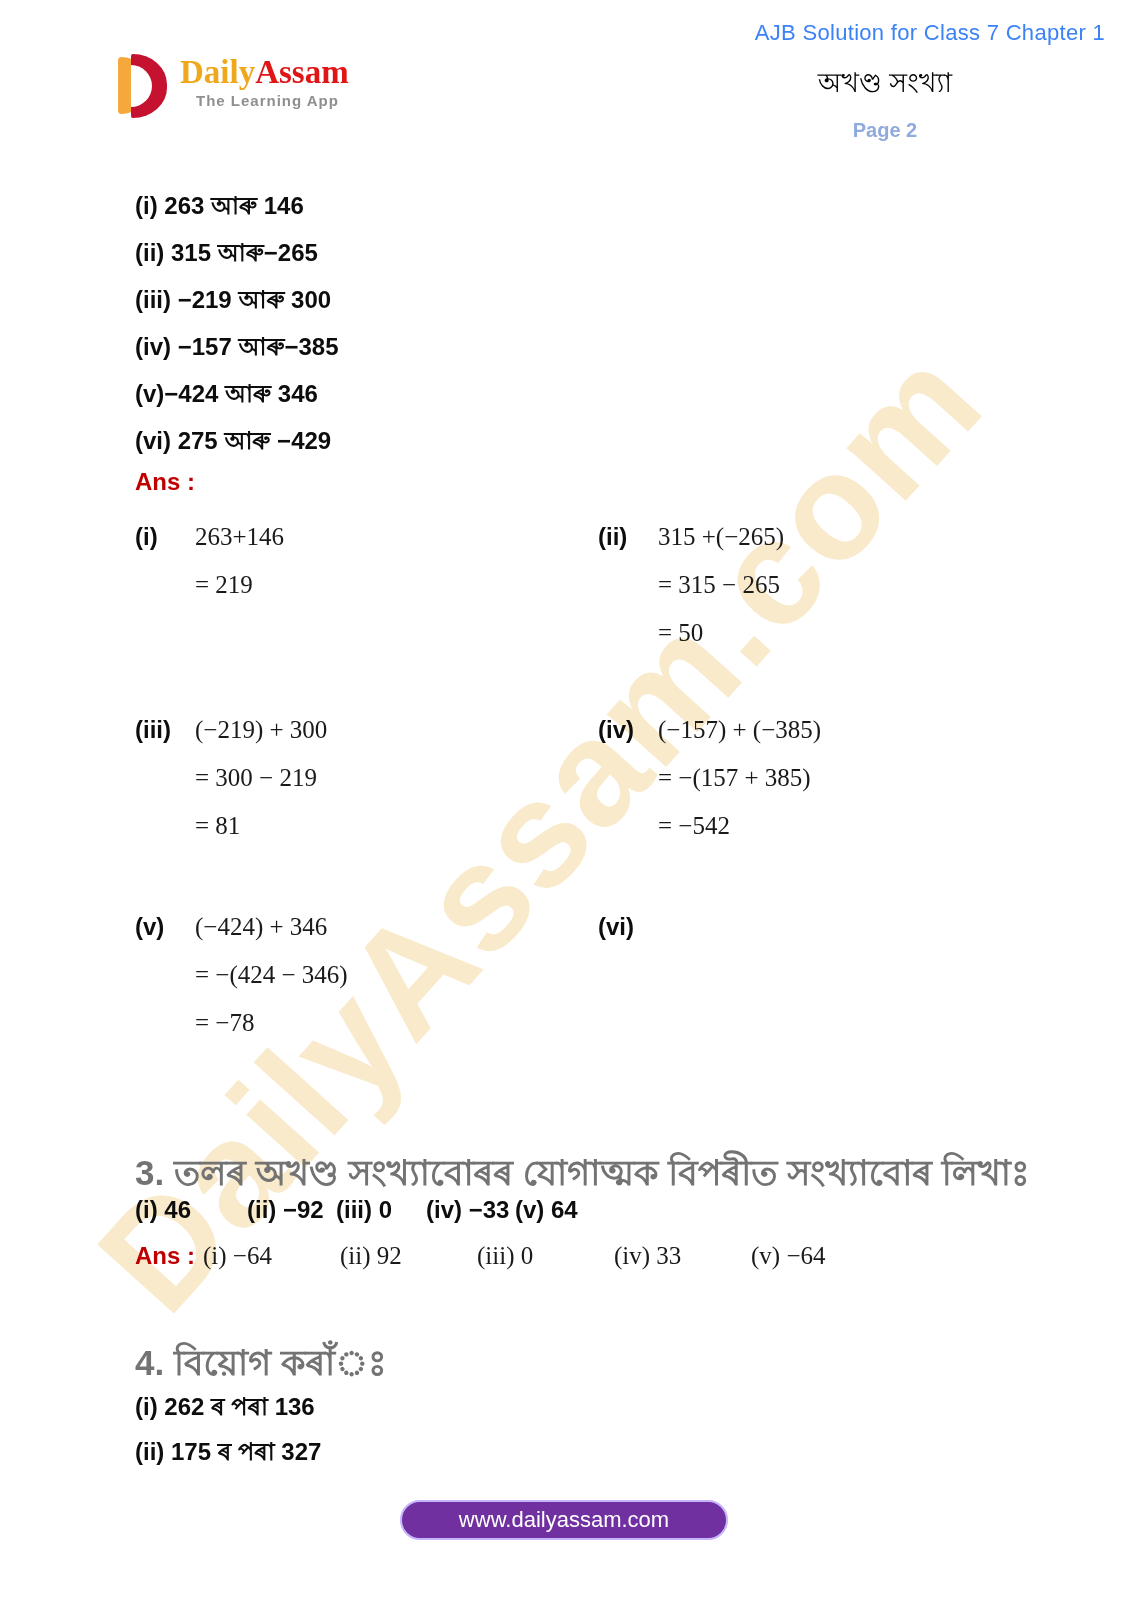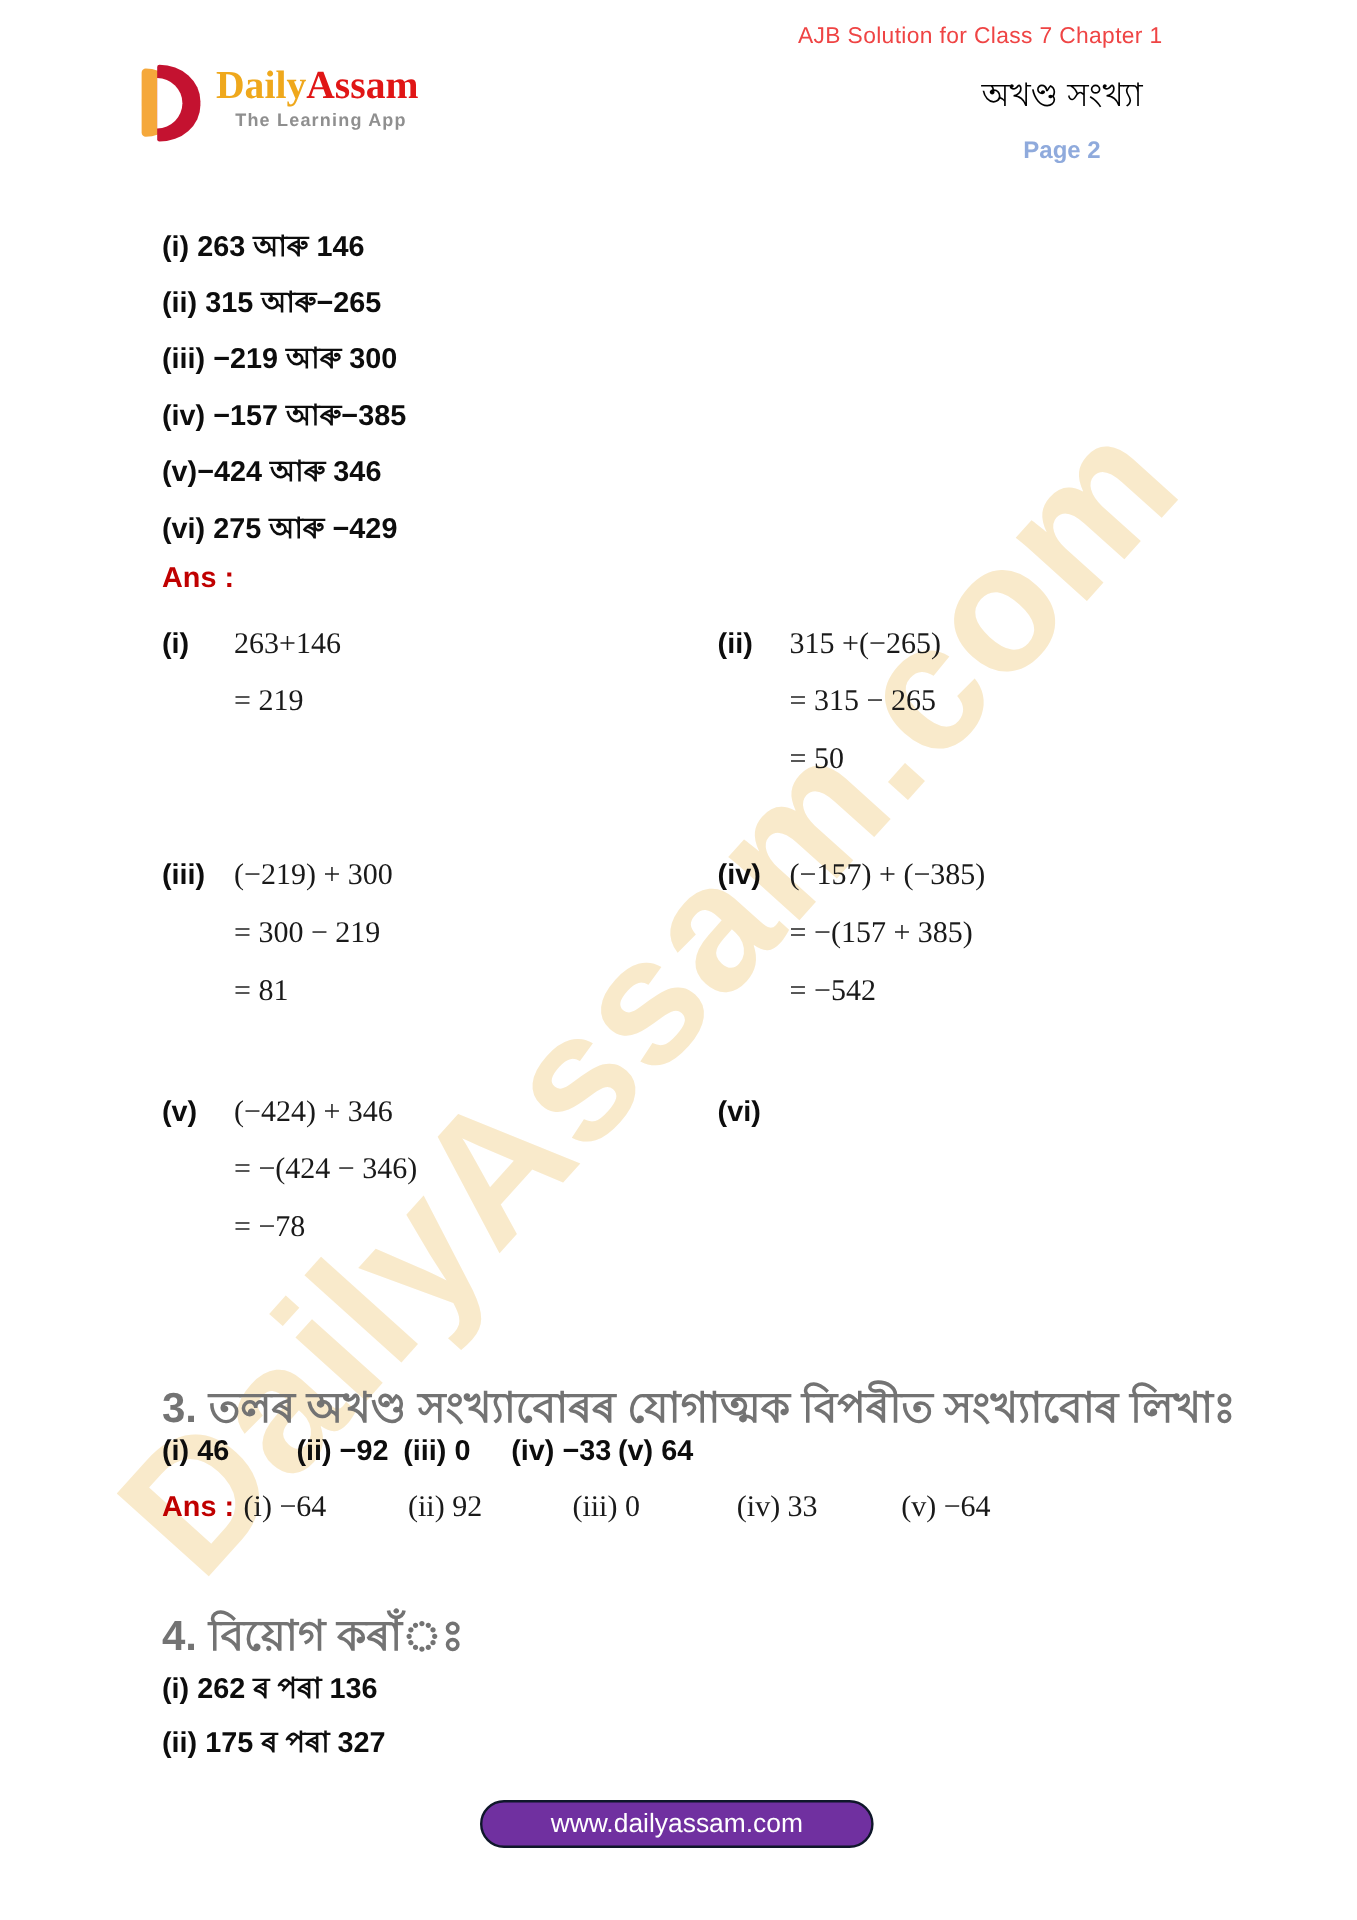--- a/index.html
+++ b/index.html
@@ -48,21 +48,21 @@
     background: #ffffff;
     border-radius: 0 21px 21px 0 / 0 21px 21px 0;
   }
   .logo-text { position: absolute; left: 180px; top: 55px; }
   .logo-title { font-family: "Liberation Serif", serif; font-weight: 700; font-size: 33px; line-height: 34px; }
   .logo-daily { color: #efa81c; }
   .logo-assam { color: #e01616; }
   .logo-tagline { font-size: 15px; font-weight: 700; color: #8f8f8f; letter-spacing: 1px; margin-top: 3px; margin-left: 16px; }
 
   .header-right { position: absolute; top: 20px; right: 26px; width: 440px; text-align: center; }
-  .header-title { font-size: 19px; color: #ef4444; text-align: left; letter-spacing: 0.3px; }
+  .header-title { font-size: 22px; color: #3b82f6; text-align: right; letter-spacing: 0.3px; }
   .header-subtitle { font-size: 27px; color: #000; margin-top: 16px; }
   .page-number { font-size: 20px; font-weight: 700; color: #8faadc; margin-top: 12px; }
 
   
   .q-list { position: absolute; left: 135px; top: 182px; }
   .q-item { height: 47px; line-height: 47px; font-size: 24px; font-weight: 700; color: #0d0d0d; white-space: nowrap; }
 
   .ans-label { position: absolute; left: 135px; top: 468px; font-size: 24px; font-weight: 700; color: #c00000; }
 
   
@@ -93,21 +93,21 @@
   
   .s4-head { top: 1336px; }
   .s4-item { position: absolute; left: 135px; font-size: 24px; font-weight: 700; color: #0d0d0d; white-space: nowrap; }
   .s4-item-1 { top: 1388px; }
   .s4-item-2 { top: 1433px; }
 
   
   .footer-pill {
     position: absolute; left: 400px; top: 1500px; width: 328px; height: 40px;
     background: #7030a0;
-    border: 2px solid #0f172a;
+    border: 2px solid #c4b5fd;
     border-radius: 21px;
     text-align: center; line-height: 36px;
     color: #ffffff; font-size: 22px;
     cursor: pointer;
   }
 </style>
 </head>
 <body>
 
 <div class="page">

